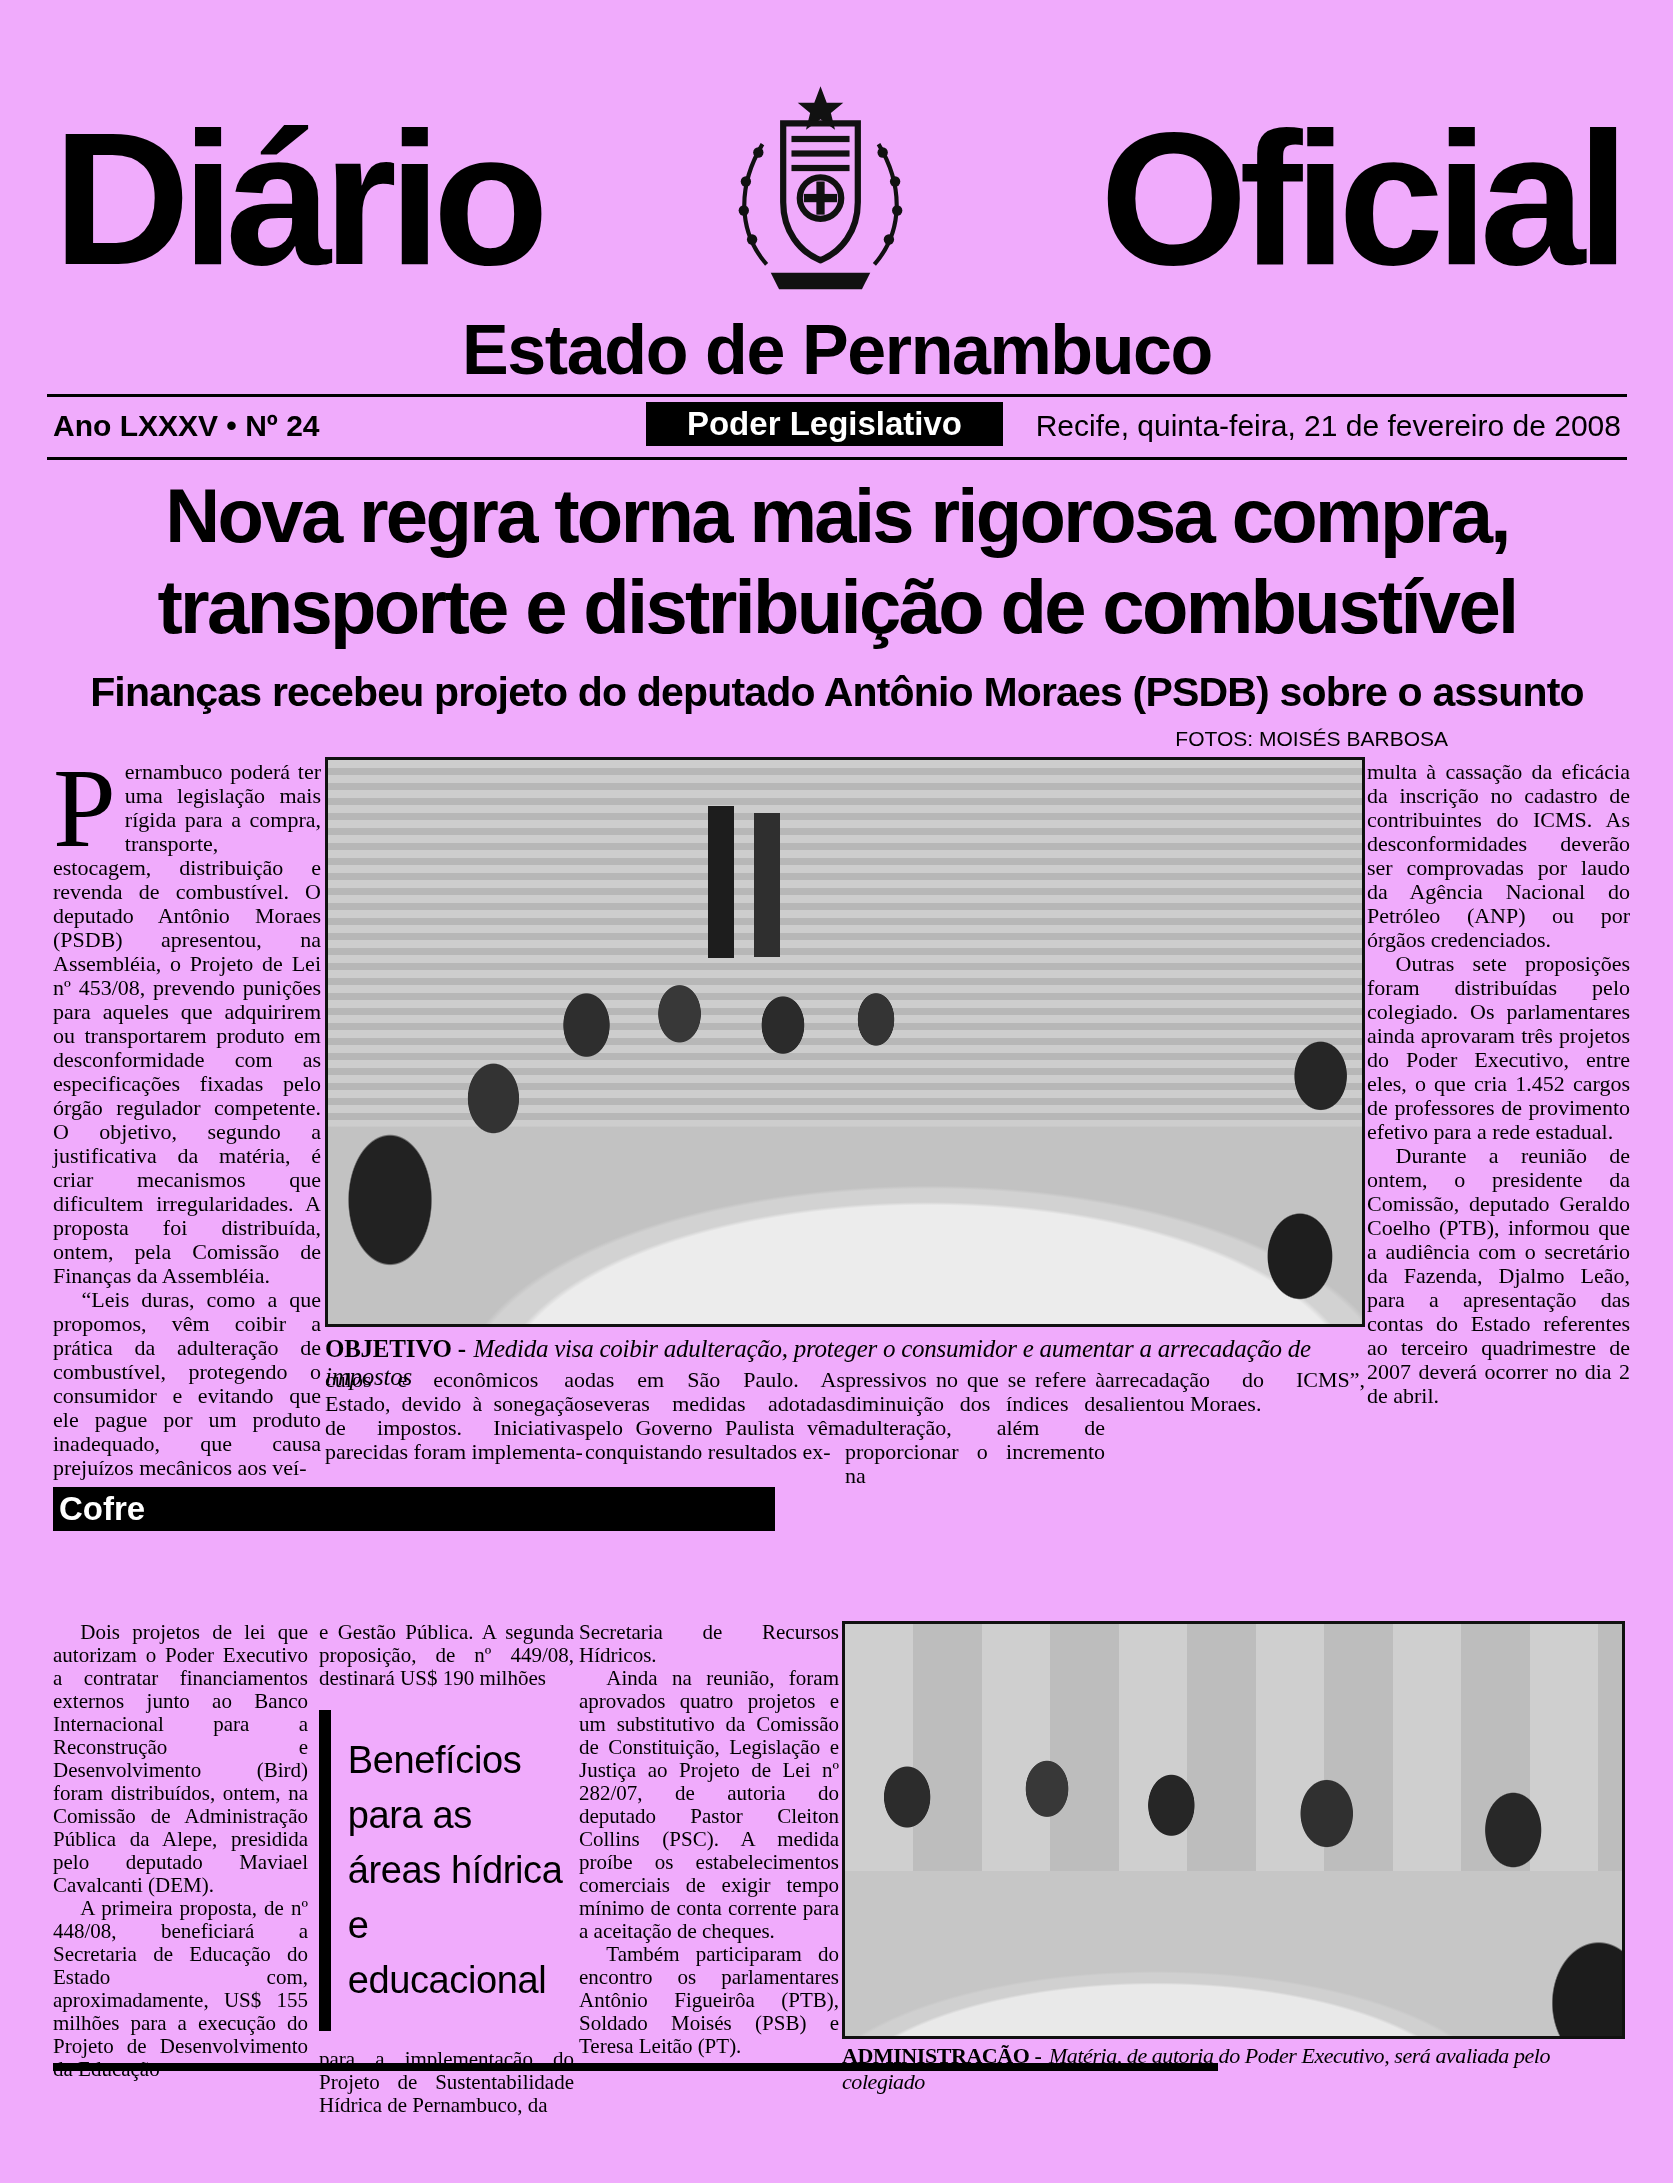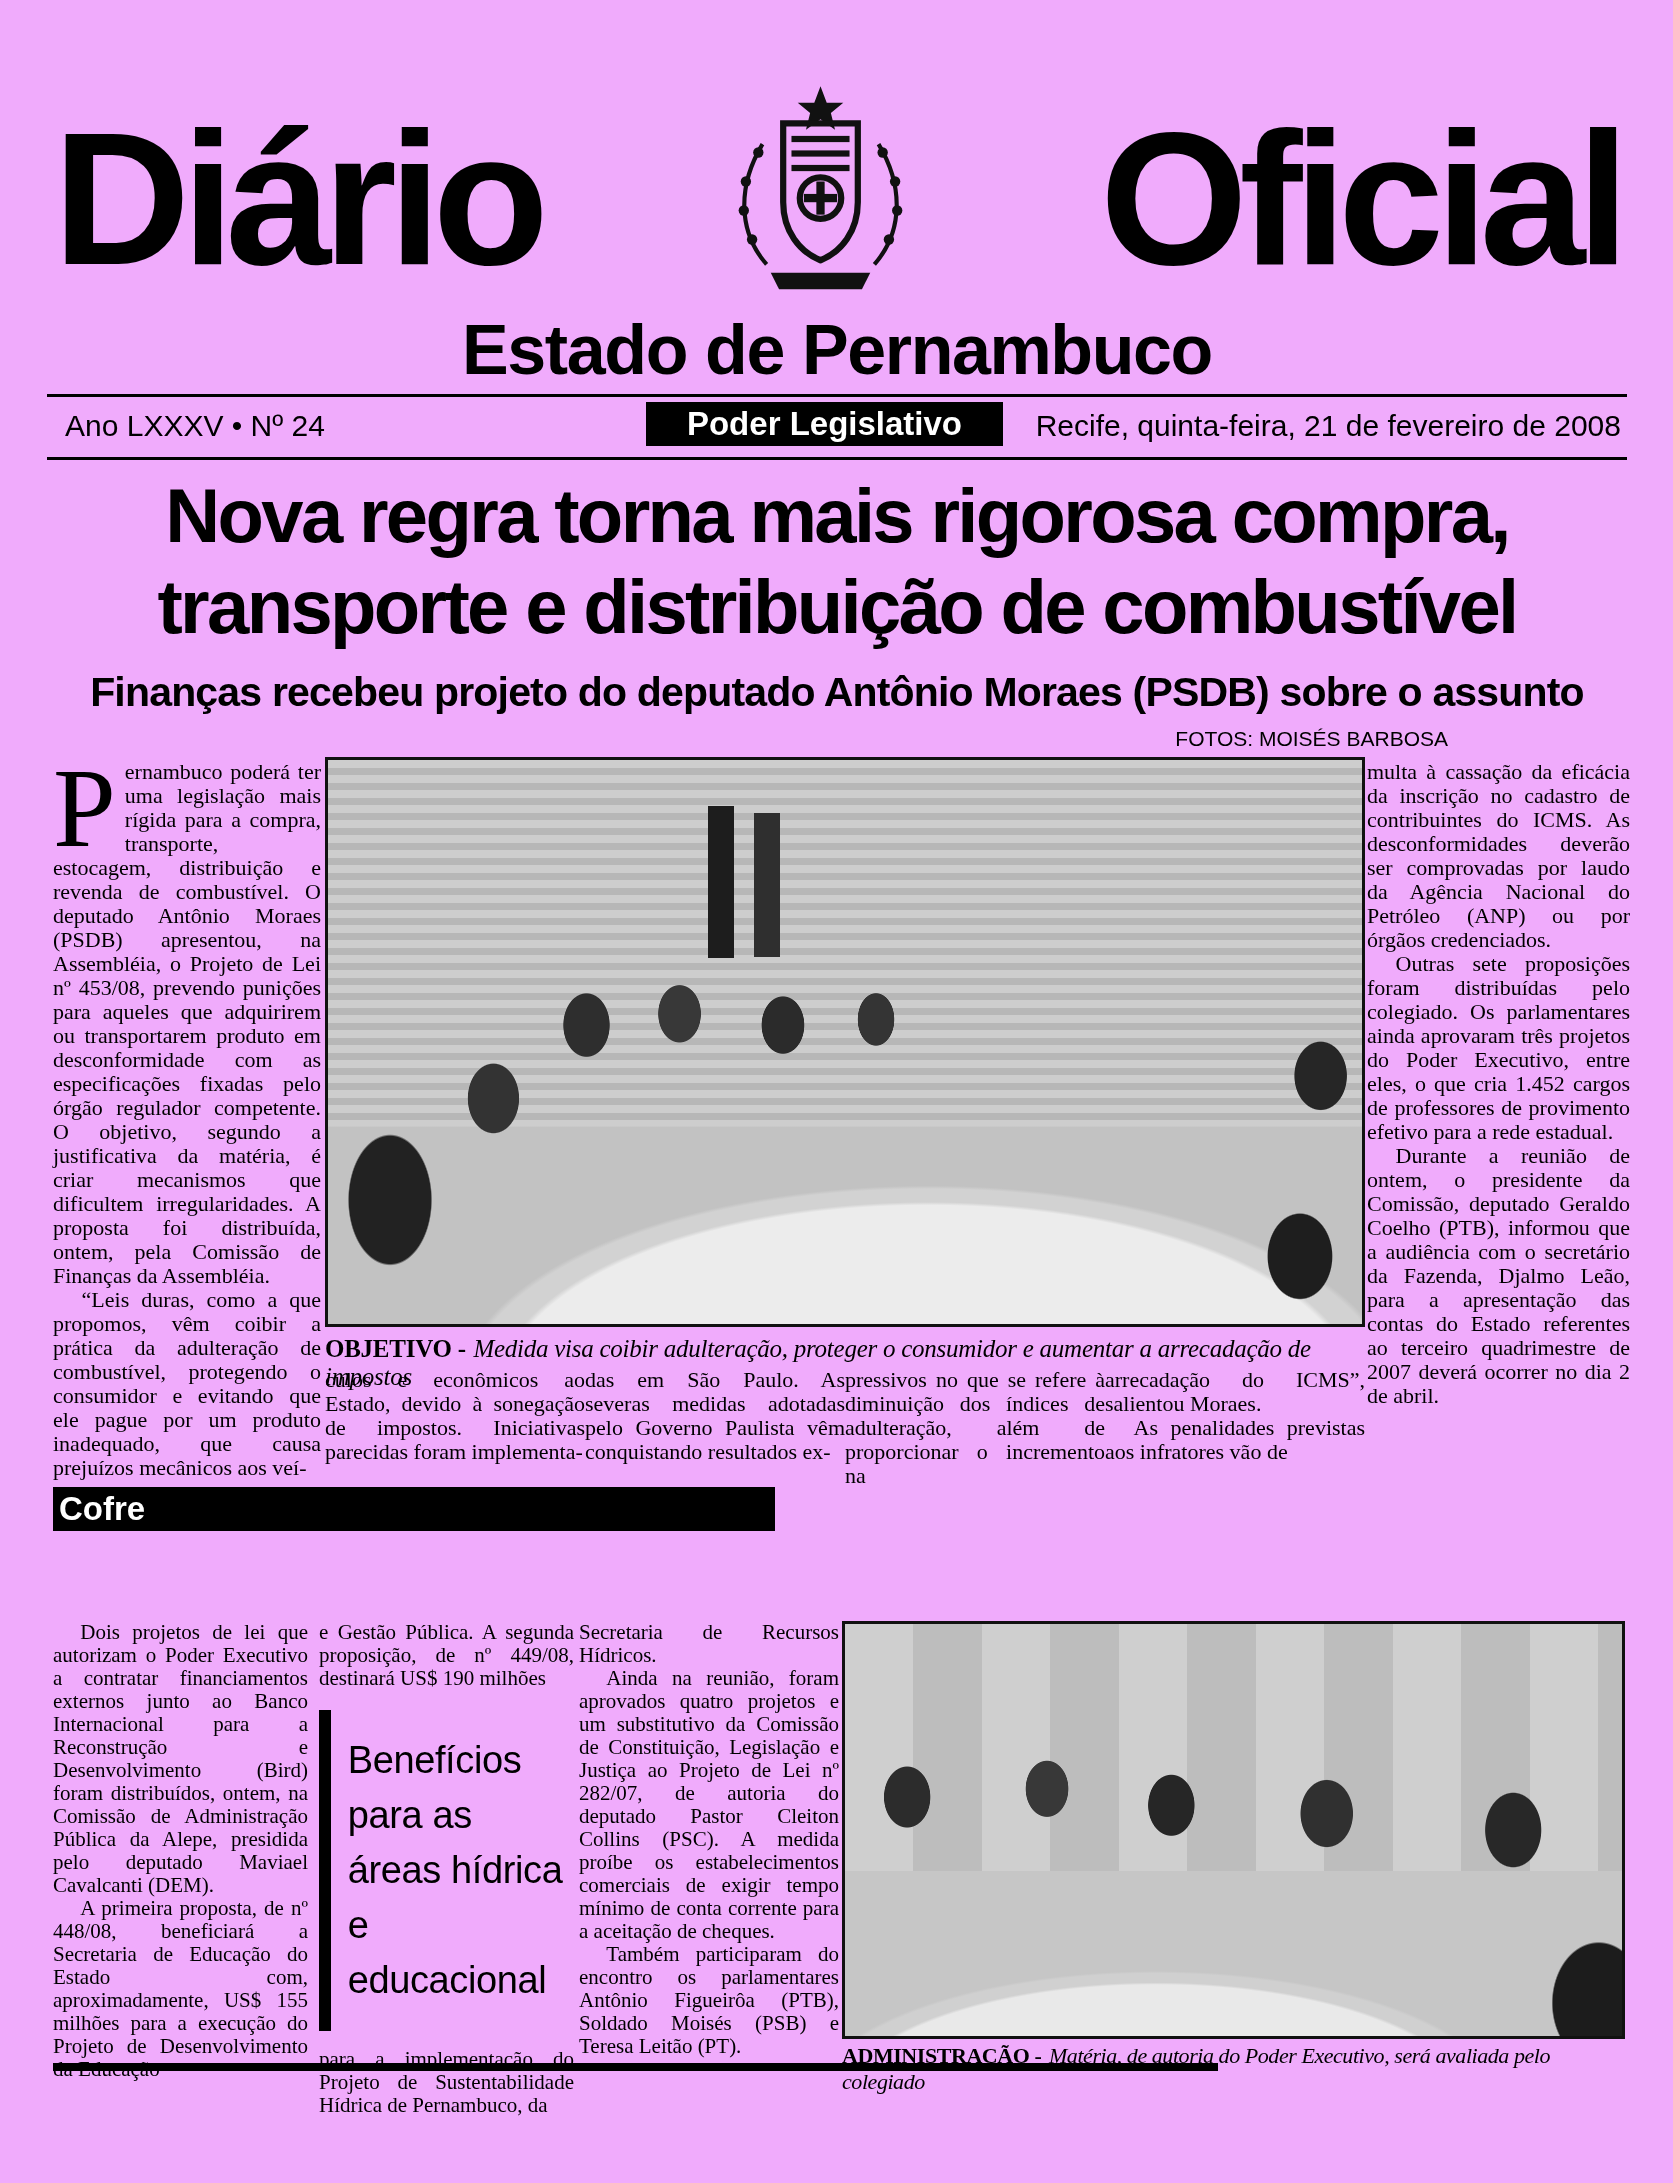--- a/index.html
+++ b/index.html
@@ -11,21 +11,21 @@
   .mast-title{font-family:"Liberation Sans",sans-serif;font-weight:bold;font-size:190px;
               letter-spacing:-0.045em;line-height:1;white-space:nowrap;}
   .emblem{flex:0 0 auto;display:block;}
   .mast-sub{position:absolute;left:0;top:310px;width:1674px;text-align:center;
             font-family:"Liberation Sans",sans-serif;font-weight:bold;font-size:70px;letter-spacing:-0.02em;}
   .rule{position:absolute;left:47px;width:1580px;height:3px;background:#000;}
   .rule1{top:394px;} .rule2{top:457px;}
   
   .dateline{position:absolute;left:53px;top:400px;width:1568px;height:50px;
             font-family:"Liberation Sans",sans-serif;font-size:30px;}
-  .edition{position:absolute;left:12px;top:9px;}
+  .edition{position:absolute;left:0;top:9px;font-weight:bold;}
   .section-box{position:absolute;left:593px;top:1.5px;width:357px;height:44px;background:#000;color:#fff;
                font-weight:bold;font-size:33px;text-align:center;line-height:44px;}
   .datetext{position:absolute;right:0;top:9px;}
   
   .h1{position:absolute;left:53px;top:470px;width:1568px;text-align:center;
       font-family:"Liberation Sans",sans-serif;font-weight:bold;font-size:76px;
       letter-spacing:-0.035em;line-height:1.2;white-space:nowrap;}
   .h1 .l2{display:block;}
   .subhead{position:absolute;left:53px;top:669px;width:1568px;text-align:center;
            font-family:"Liberation Sans",sans-serif;font-weight:bold;font-size:41px;letter-spacing:-0.02em;}
@@ -178,21 +178,20 @@
         <p>culos e econômicos ao Estado, devido à sonegação de impostos. Iniciativas parecidas foram implementa-</p>
       </div>
     <div class="bc">
         <p>das em São Paulo. As severas medidas adotadas pelo Governo Paulista vêm conquistando resultados ex-</p>
       </div>
     <div class="bc">
         <p>pressivos no que se refere à diminuição dos índices de adulteração, além de proporcionar o incremento na</p>
       </div>
     <div class="bc">
       <p>arrecadação do ICMS”, salientou Moraes.</p>
-      <p class="i">As penalidades previstas aos infratores vão de</p>
     </div>
   </div>
 
   <div class="kicker">Cofre</div>
 
   <div class="bcol bcol1">
     <p class="i">Dois projetos de lei que autorizam o Poder Executivo a contratar financiamentos externos junto ao Banco Internacional para a Reconstrução e Desenvolvimento (Bird) foram distribuídos, ontem, na Comissão de Administração Pública da Alepe, presidida pelo deputado Maviael Cavalcanti (DEM).</p>
     <p class="i">A primeira proposta, de nº 448/08, beneficiará a Secretaria de Educação do Estado com, aproximadamente, US$ 155 milhões para a execução do Projeto de Desenvolvimento da Educação</p>
   </div>
 

